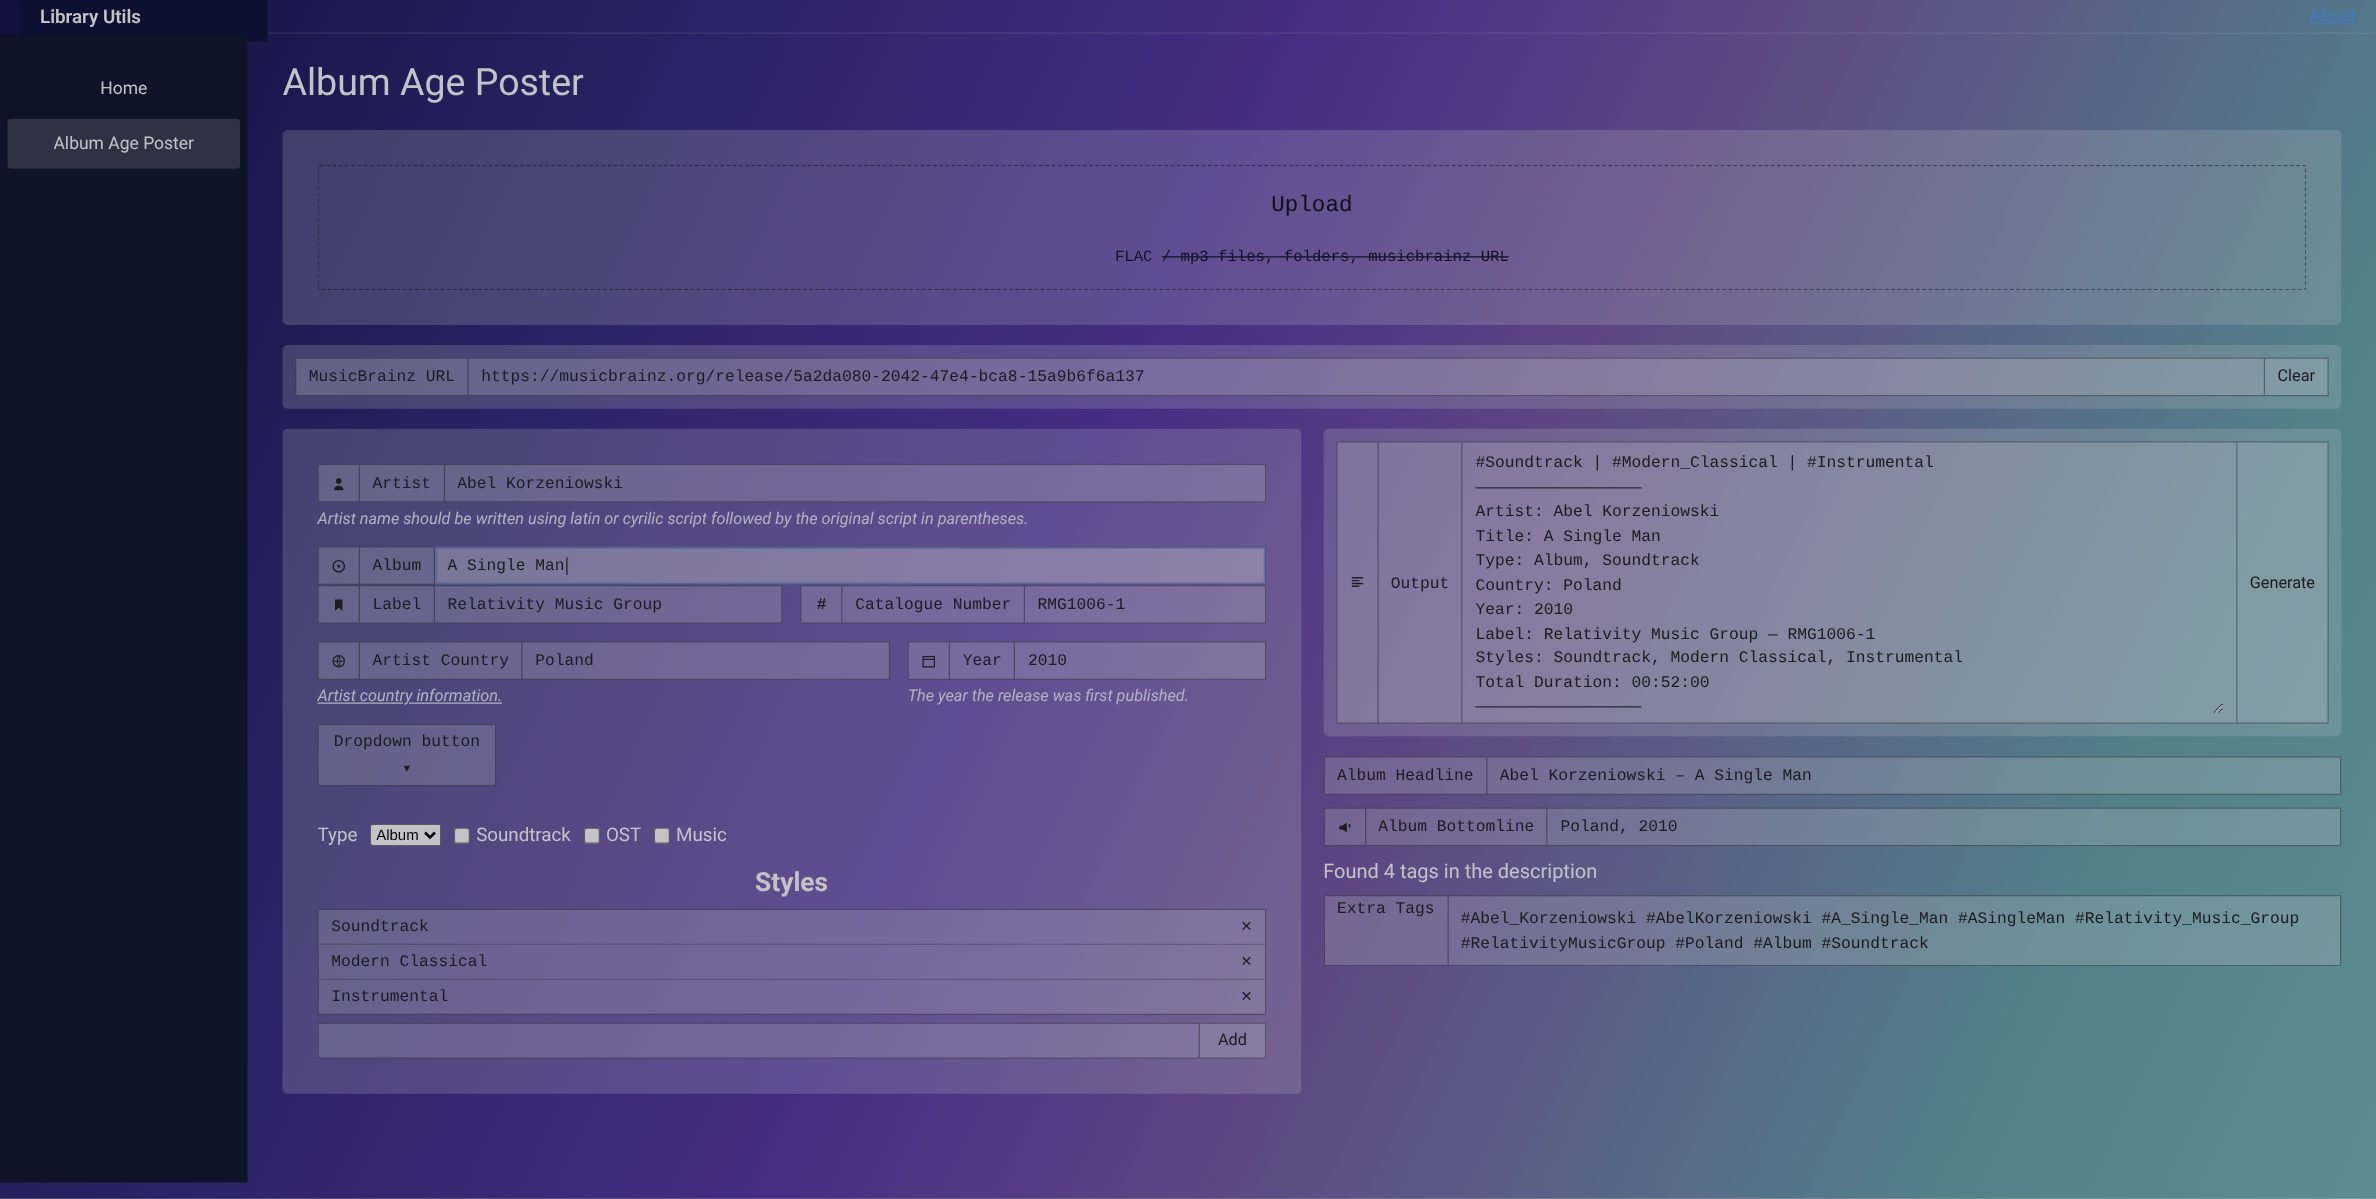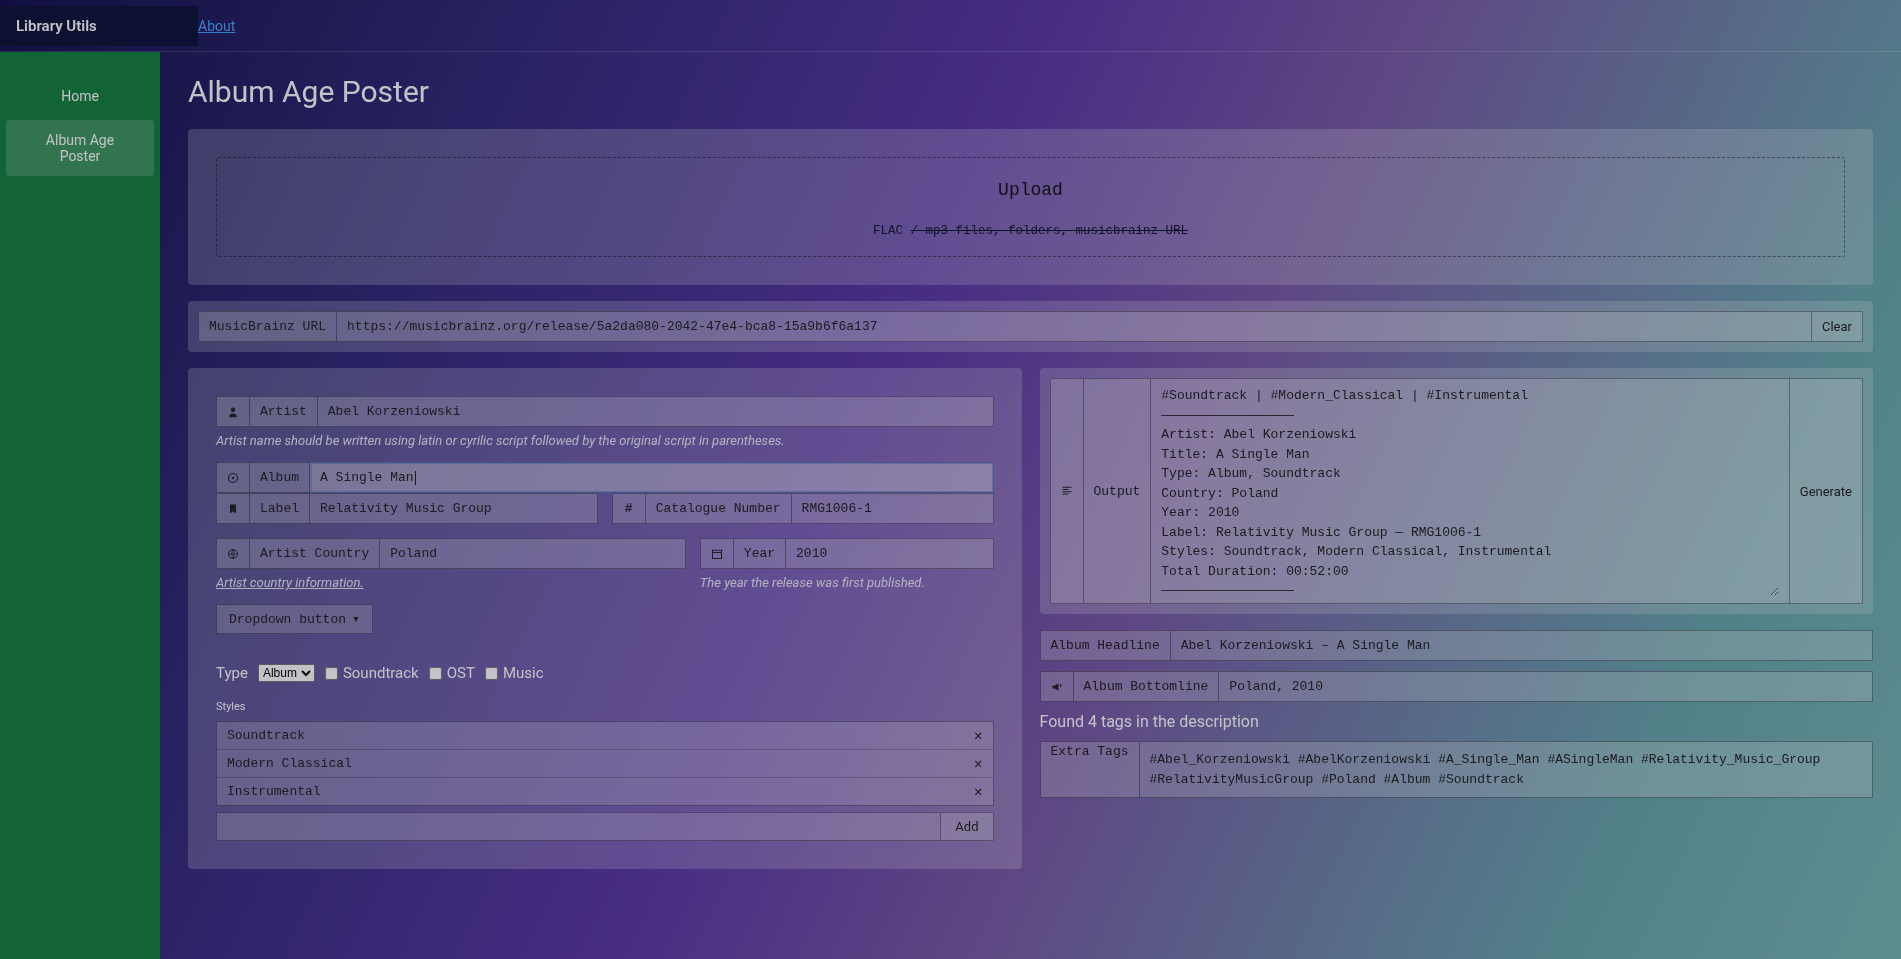--- a/index.html
+++ b/index.html
@@ -12,43 +12,44 @@
 }
 .overlay {
   position: fixed; inset: 0;
   background: rgba(10,10,30,0.25);
   pointer-events: none;
   z-index: 5;
 }
 .topbar {
   display: flex;
   align-items: center;
-  justify-content: flex-start;
-  height: 52px;
+  justify-content: space-between;
+  height: 27px;
   padding: 0 16px 0 0;
   border-bottom: 1px solid rgba(255,255,255,0.15);
+  margin-left: 16px;
 }
 .brand {
   width: 198px;
   background: #0d1338;
   height: 40px;
   display: flex;
   align-items: center;
   padding-left: 16px;
   font-weight: 600;
   font-size: 15px;
 }
 .about-link {
   color: #4da2ff;
   font-size: 14px;
 }
 .layout { display: flex; min-height: calc(100vh - 40px); }
 .sidebar {
-  width: 160px;
-  background: #15803d;
+  width: 198px;
+  background: #0f172a;
   padding: 20px 6px;
   flex-shrink: 0;
 }
 .side-item {
   display: block;
   padding: 12px 18px;
   color: #fff;
   text-decoration: none;
   font-size: 14px;
   border-radius: 3px;
@@ -116,26 +117,27 @@
 .row-split { display: flex; gap: 14px; }
 .dropdown-btn {
   display: inline-flex; align-items: center; gap:6px;
   border: 1px solid rgba(0,0,0,0.35);
   padding: 6px 12px;
   font-family: "Courier New", monospace;
   font-size: 13px;
   color:#222;
   background: rgba(255,255,255,0.22);
   cursor:pointer;
+  flex-direction:column;
 }
 .type-row { display:flex; align-items:center; gap:10px; margin-top:30px; color:#fff; font-size:15px;}
 .type-row select { font-size:12px; }
 .chk { display:inline-flex; align-items:center; gap:5px; color:#fff; font-size:15px;}
 .chk input { width:13px; height:13px; }
-.section-h { font-size:11px; color:#fff; margin:18px 0 8px; font-weight:400; }
+.section-h { font-size:21px; color:#fff; margin:18px 0 8px; font-weight:700;text-align:center; }
 .tagtable { border:1px solid rgba(0,0,0,0.35); background: rgba(255,255,255,0.22); }
 .tagrow { display:flex; align-items:center; justify-content:space-between; padding:5px 10px; font-family:"Courier New",monospace; font-size:13px; color:#222; border-bottom:1px solid rgba(0,0,0,0.2);}
 .tagrow:last-child { border-bottom:none; }
 .tagrow .x { font-weight:bold; cursor:pointer; font-size:14px; color:#222;}
 .add-row { display:flex; }
 .add-row .blank { flex:1; border:1px solid rgba(0,0,0,0.35); border-right:none; background:rgba(255,255,255,0.22); padding:6px 10px;}
 .add-row .addbtn { border:1px solid rgba(0,0,0,0.35); background:rgba(255,255,255,0.28); padding:6px 14px; font-size:13px; color:#222; cursor:pointer; font-family:inherit;}
 .output-area textarea { min-height: 210px; line-height:1.5; resize: both;}
 .tags-found { font-size:16px; color:#fff; margin: 10px 0 10px; }
 .caret { position:relative; }

